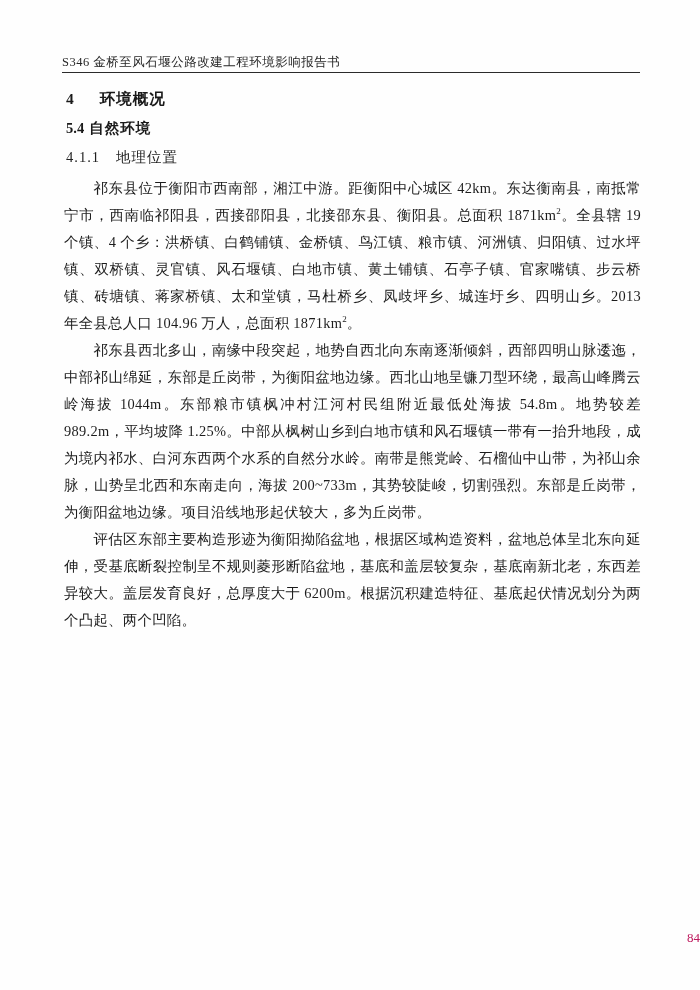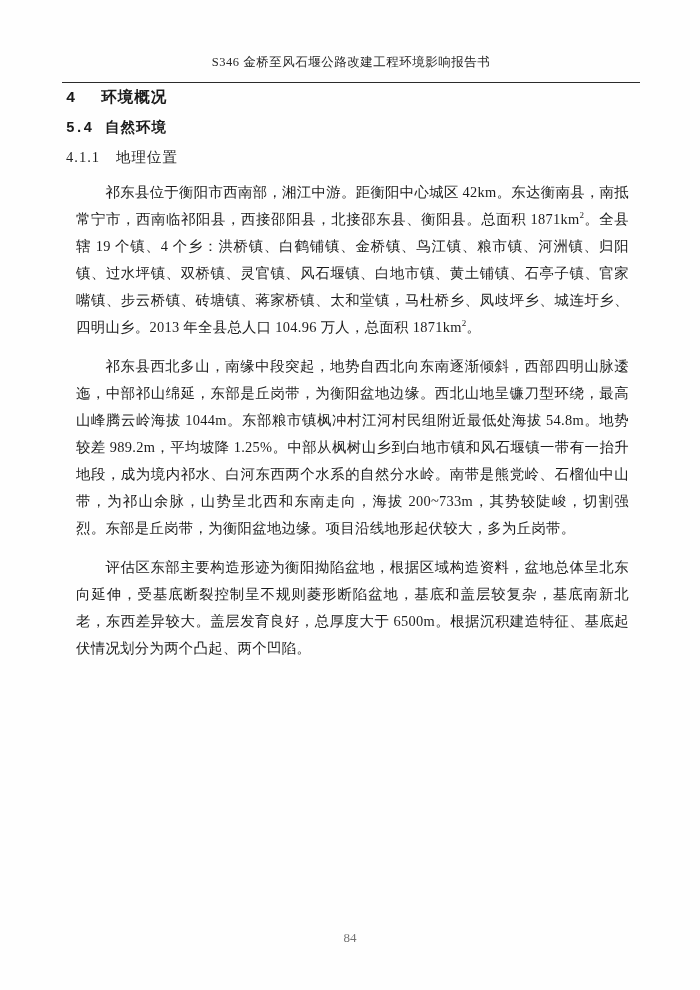--- a/index.html
+++ b/index.html
@@ -16,75 +16,75 @@
     color: #1f1f1f;
     font-family: "Liberation Serif", "DejaVu Serif", serif;
     overflow: hidden;
     box-sizing: border-box;
   }
   .running-header {
     position: absolute;
     top: 54px;
     left: 62px;
     right: 60px;
-    text-align: center;
+    text-align: left;
     font-size: 12.5px;
     line-height: 17px;
     letter-spacing: 0.5px;
     color: #262626;
-    padding-bottom: 11px;
+    padding-bottom: 1px;
     border-bottom: 1.8px solid #2b2b2b;
   }
   .content {
     position: absolute;
     top: 88px;
     left: 64px;
     right: 59px;
   }
   .h1, .h2 {
-    font-family: Liberation Mono, monospace;
+    font-family: Liberation Serif, serif;
     font-weight: bold;
     color: #1a1a1a;
   }
   .h1 { font-size: 15.5px; line-height: 21px; margin: 0 0 10px 2px; }
   .h2 { font-size: 14.5px; line-height: 19px; margin: 0 0 10px 2px; }
   .h3 {
     font-family: "Liberation Serif", "DejaVu Serif", serif;
     font-weight: normal;
     font-size: 14.5px;
     line-height: 19px;
     margin: 0 0 8px 2px;
     letter-spacing: 1px;
   }
   .h1 .htitle { margin-left: 26px; letter-spacing: 1px; }
-  .h2 .htitle { margin-left: 13px; letter-spacing: 1px; }
+  .h2 .htitle { margin-left: 5px; letter-spacing: 1px; }
   .h3 .htitle { margin-left: 16px; }
   p.body-par {
-    margin: 12px;
+    margin: 0;
     font-size: 14.4px;
     line-height: 27px;
     text-align: justify;
     text-indent: 2.05em;
     letter-spacing: 0.3px;
     color: #1c1c1c;
   }
   p.body-par sup {
     font-size: 9px;
     line-height: 0;
     vertical-align: super;
     letter-spacing: 0;
   }
   .footer {
     position: absolute;
     left: 0;
     right: 0;
     bottom: 44px;
-    text-align: center;
+    text-align: right;
     font-size: 13px;
-    color: #737373;
+    color: #be185d;
   }
 </style>
 </head>
 <body>
 
 <div class="page">
 
   <div class="running-header">
     <span>S346 金桥至风石堰公路改建工程环境影响报告书</span>
   </div>
@@ -104,21 +104,21 @@
     </div>
 
     <p class="body-par"><span>祁东县位于衡阳市西南部，湘江中游。距衡阳中心城区 42km。东达衡南县，南抵常宁市，西南临祁阳县，西接邵阳县，北接邵东县、衡阳县。总面积 1871km</span><sup>2</sup><span>。全县辖 19 个镇、4 个乡：洪桥镇、白鹤铺镇、金桥镇、鸟江镇、粮市镇、河洲镇、归阳镇、过水坪镇、双桥镇、灵官镇、风石堰镇、白地市镇、黄土铺镇、石亭子镇、官家嘴镇、步云桥镇、砖塘镇、蒋家桥镇、太和堂镇，马杜桥乡、凤歧坪乡、城连圩乡、四明山乡。2013 年全县总人口 104.96 万人，总面积 1871km</span><sup>2</sup><span>。</span></p>
 
 
     <p class="body-par">祁东县西北多山，南缘中段突起，地势自西北向东南逐渐倾斜，西部四明山脉逶迤，中部祁山绵延，东部是丘岗带，为衡阳盆地边缘。西北山地呈镰刀型环绕，最高山峰腾云岭海拔 1044m。东部粮市镇枫冲村江河村民组附近最低处海拔 54.8m。地势较差 989.2m，平均坡降 1.25%。中部从枫树山乡到白地市镇和风石堰镇一带有一抬升地段，成为境内祁水、白河东西两个水系的自然分水岭。南带是熊党岭、石榴仙中山带，为祁山余脉，山势呈北西和东南走向，海拔 200~733m，其势较陡峻，切割强烈。东部是丘岗带，为衡阳盆地边缘。项目沿线地形起伏较大，多为丘岗带。</p>
 
 
 
 
-    <p class="body-par">评估区东部主要构造形迹为衡阳拗陷盆地，根据区域构造资料，盆地总体呈北东向延伸，受基底断裂控制呈不规则菱形断陷盆地，基底和盖层较复杂，基底南新北老，东西差异较大。盖层发育良好，总厚度大于 6500m。根据沉积建造特征、基底起伏情况划分为两个凸起、两个凹陷。</p>
+    <p class="body-par">评估区东部主要构造形迹为衡阳拗陷盆地，根据区域构造资料，盆地总体呈北东向延伸，受基底断裂控制呈不规则菱形断陷盆地，基底和盖层较复杂，基底南新北老，东西差异较大。盖层发育良好，总厚度大于 6200m。根据沉积建造特征、基底起伏情况划分为两个凸起、两个凹陷。</p>
 
   </div>
 
   <div class="footer">
     <span>84</span>
   </div>
 
 </div>
 
 </body></html>

